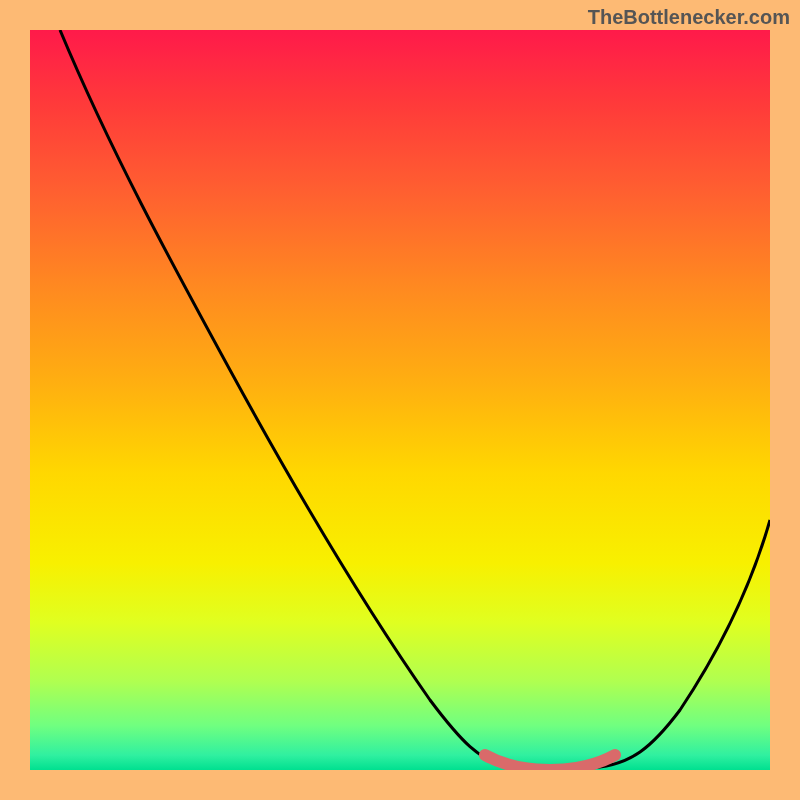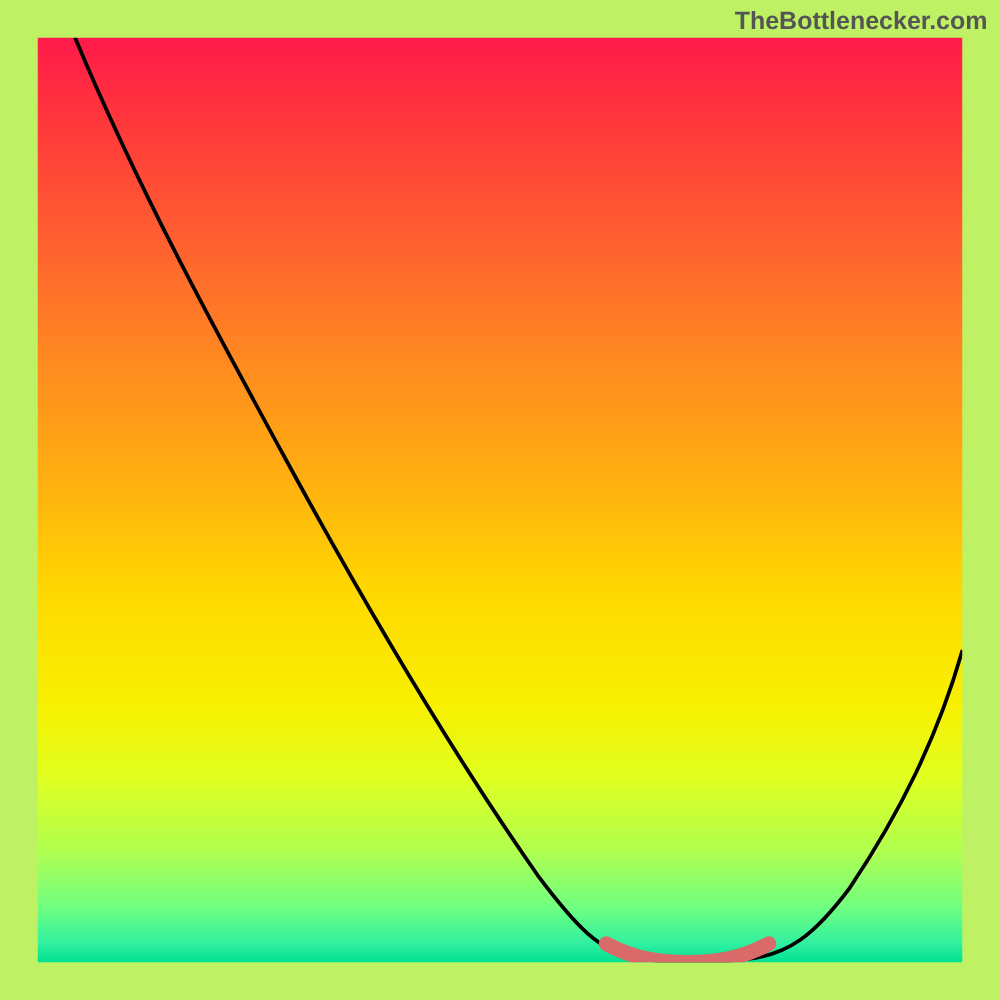--- a/index.html
+++ b/index.html
@@ -7,21 +7,21 @@
     padding: 0;
     background: #000;
     width: 800px;
     height: 800px;
     position: relative;
     font-family: Arial, sans-serif;
   }
   .container {
     width: 800px;
     height: 800px;
-    background: #bef264;
+    background: #fdba74;
     position: relative;
   }
   .watermark {
     position: absolute;
     top: 6px;
     right: 10px;
     color: #555;
     font-size: 20px;
     font-weight: bold;
     z-index: 10;

